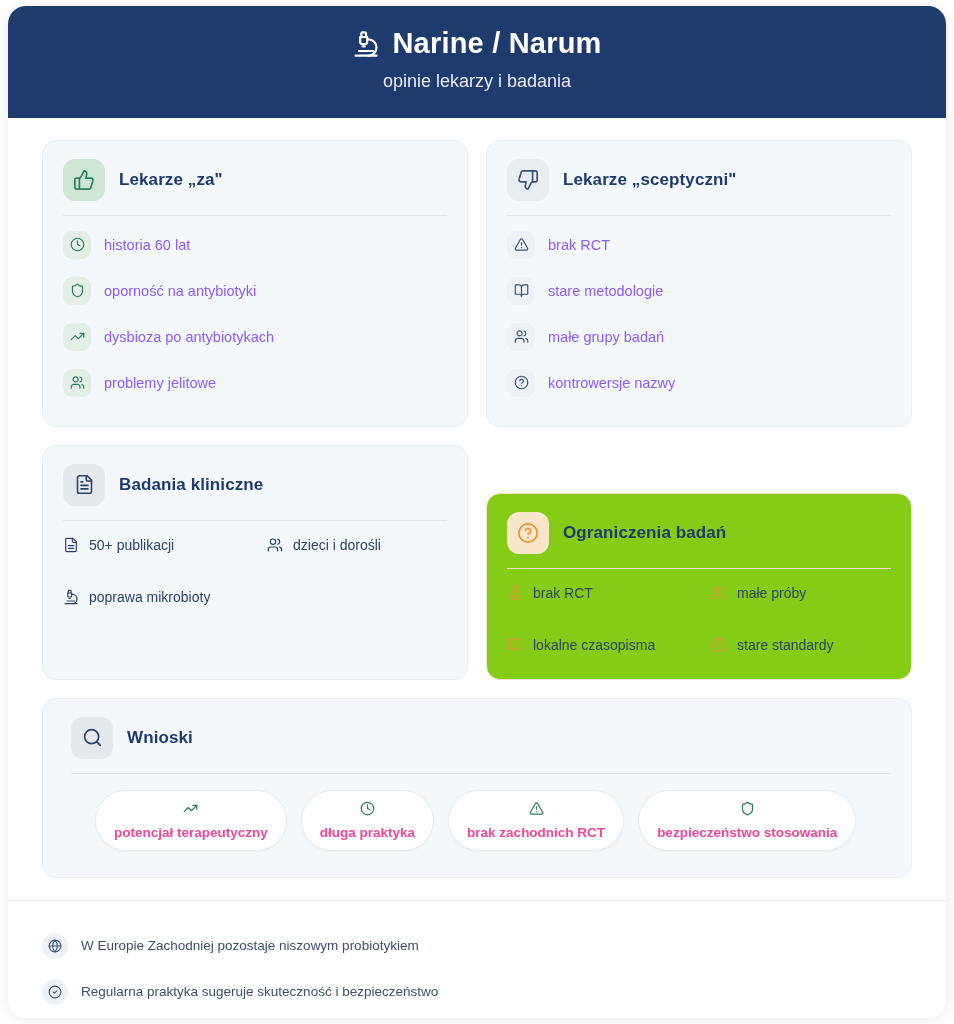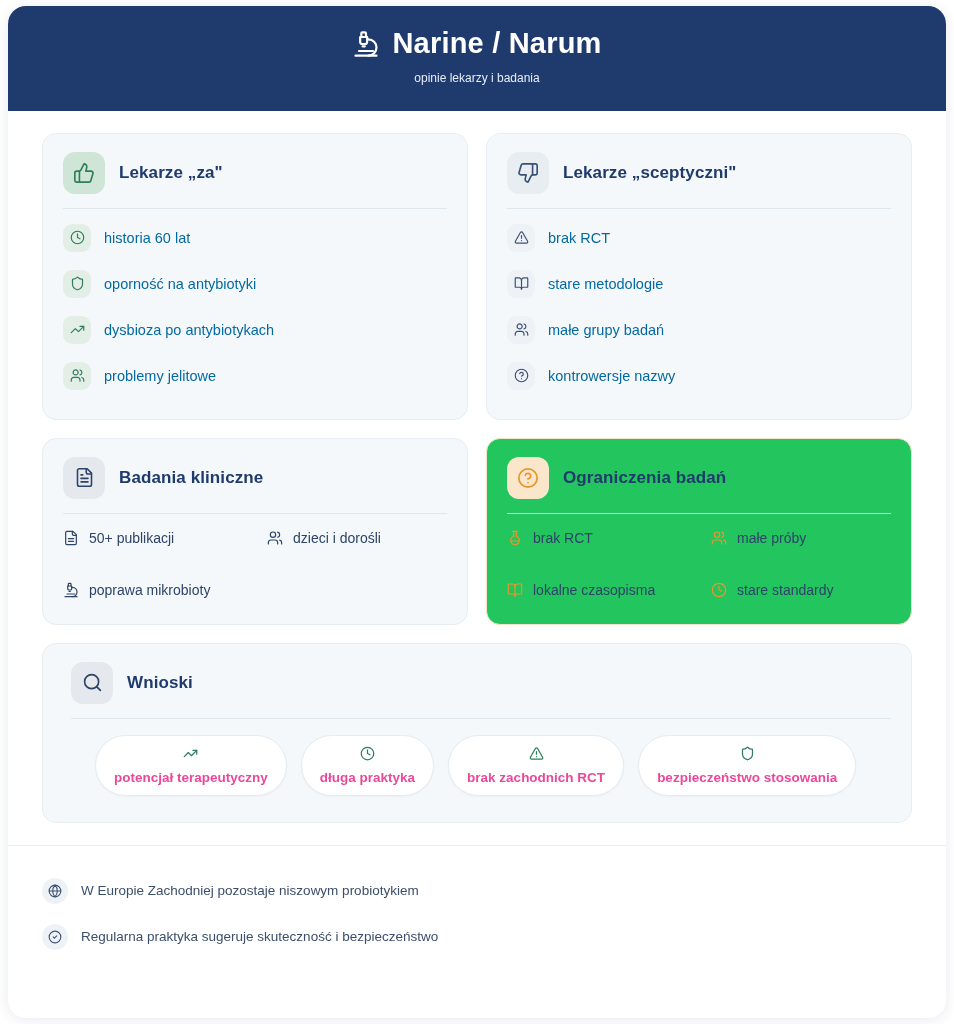--- a/index.html
+++ b/index.html
@@ -45,43 +45,44 @@
     justify-content: center;
     gap: 12px;
     font-size: 29px;
     font-weight: bold;
     letter-spacing: 0.2px;
     line-height: 1.1;
   }
   .header-title .ttl { color: #ffffff; }
   .header-sub {
     margin-top: 11px;
-    font-size: 12px;
+    font-size: 18px;
     color: #e8edf6;
     font-weight: normal;
   }
 
   
   .content { padding: 22px 34px 0 34px; }
   .grid-2 {
     display: grid;
     grid-template-columns: 1fr 1fr;
     gap: 18px;
   }
 
   .card {
     background: #f5f8fa;
     border: 1px solid #e7edf2;
     border-radius: 14px;
     padding: 18px 20px 20px 20px;
     box-sizing: border-box;
   }
   .card.amber {
-    background: #22c55e;
+    background: #84cc16;
     border-color: #f6e3c8;
+    margin-top: 48px;
   }
 
   .card-head {
     display: flex;
     align-items: center;
     gap: 14px;
     padding-bottom: 14px;
   }
   .tile {
     width: 42px; height: 42px;
@@ -112,21 +113,21 @@
   .chip {
     width: 28px; height: 28px;
     border-radius: 9px;
     display: flex; align-items: center; justify-content: center;
     flex: 0 0 auto;
   }
   .chip.green { background: #e2eee6; }
   .chip.slate { background: #eef2f6; }
   .item-label {
     font-size: 14.5px;
-    color: #0369a1;
+    color: #8b5cf6;
   }
 
   
   .minigrid {
     display: grid;
     grid-template-columns: 1fr 1fr;
     row-gap: 4px;
     column-gap: 10px;
     padding-top: 10px;
     gap: 24px;

